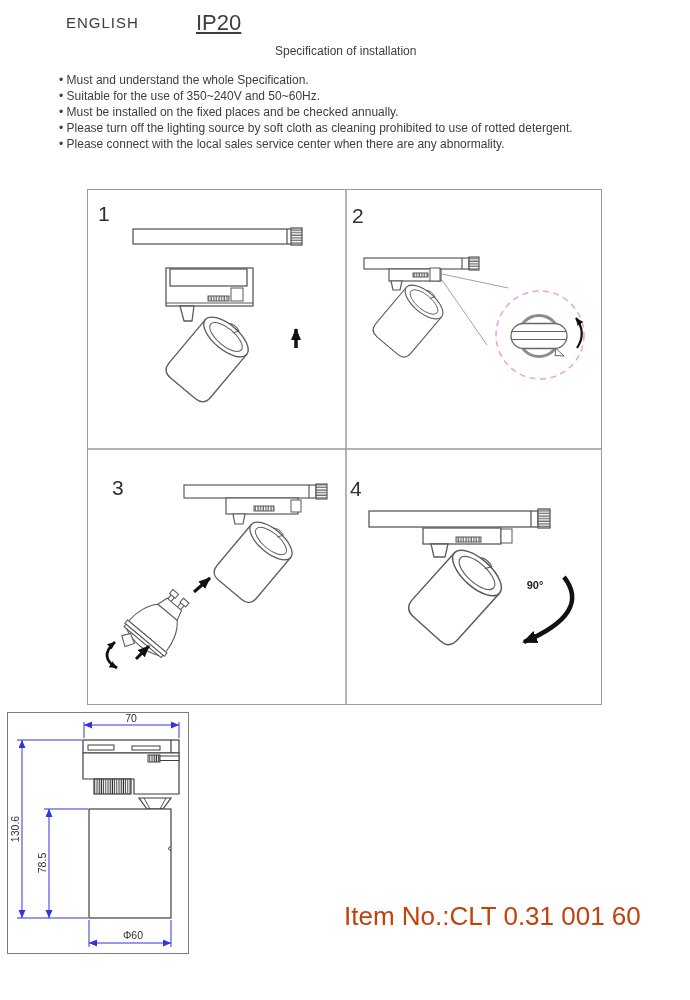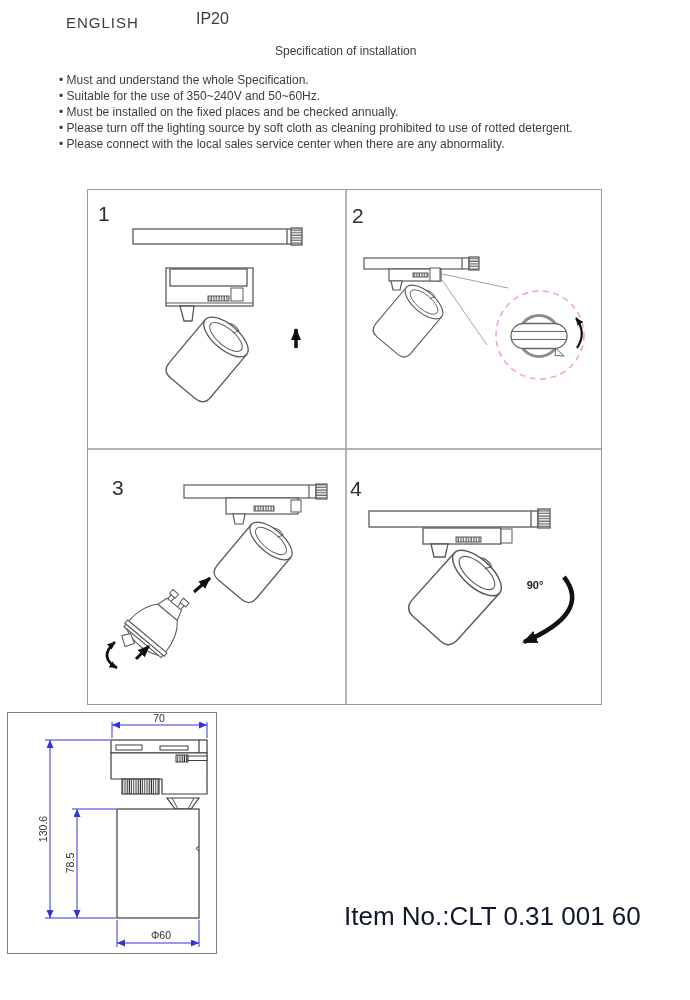--- a/index.html
+++ b/index.html
@@ -1,28 +1,28 @@
 <!DOCTYPE html>
 <html><head>
 <meta charset="utf-8">
 <style>
   html,body{margin:0;padding:0;background:#ffffff;}
   #page{position:relative;width:690px;height:1000px;background:#fff;overflow:hidden;
         font-family:"Liberation Sans",sans-serif;color:#3d3d3d;}
   .abs{position:absolute;}
   #lang{left:66px;top:14px;font-size:15px;letter-spacing:1px;}
-  #ip{left:196px;top:10px;font-size:16px;}
+  #ip{left:196px;top:10px;font-size:22px;text-decoration:underline;}
   #subtitle{left:237px;top:44px;font-size:12px;margin-left:38px;}
   #intro{left:72px;top:58px;font-size:12px;}
   #safety{left:59px;top:72px;font-size:12px;}
   #safety .li{height:16px;line-height:16px;white-space:nowrap;}
   #safety .li::before{content:"• ";}
   #grid{left:87px;top:189px;width:513px;height:514px;border:1.5px solid #9b9b9b;}
-  #dimbox{left:7px;top:712px;width:180px;height:240px;border:1.5px solid #7d7d7d;padding-left:28px;}
-  #itemno{left:344px;top:901px;font-size:26px;color:#0f172a;}
+  #dimbox{left:7px;top:712px;width:180px;height:240px;border:1.5px solid #7d7d7d;}
+  #itemno{left:344px;top:901px;font-size:26px;color:#c2410c;}
   svg{display:block;}
   svg text{font-family:"Liberation Sans",sans-serif;}
   .stepnum{font-size:21px;fill:#2e2e2e;}
   .dimlabel{font-size:10.5px;fill:#2f2f2f;}
   .deg{font-size:11px;font-weight:bold;fill:#1d1d1d;}
 </style>
 </head>
 <body>
 
 <div id="page">

